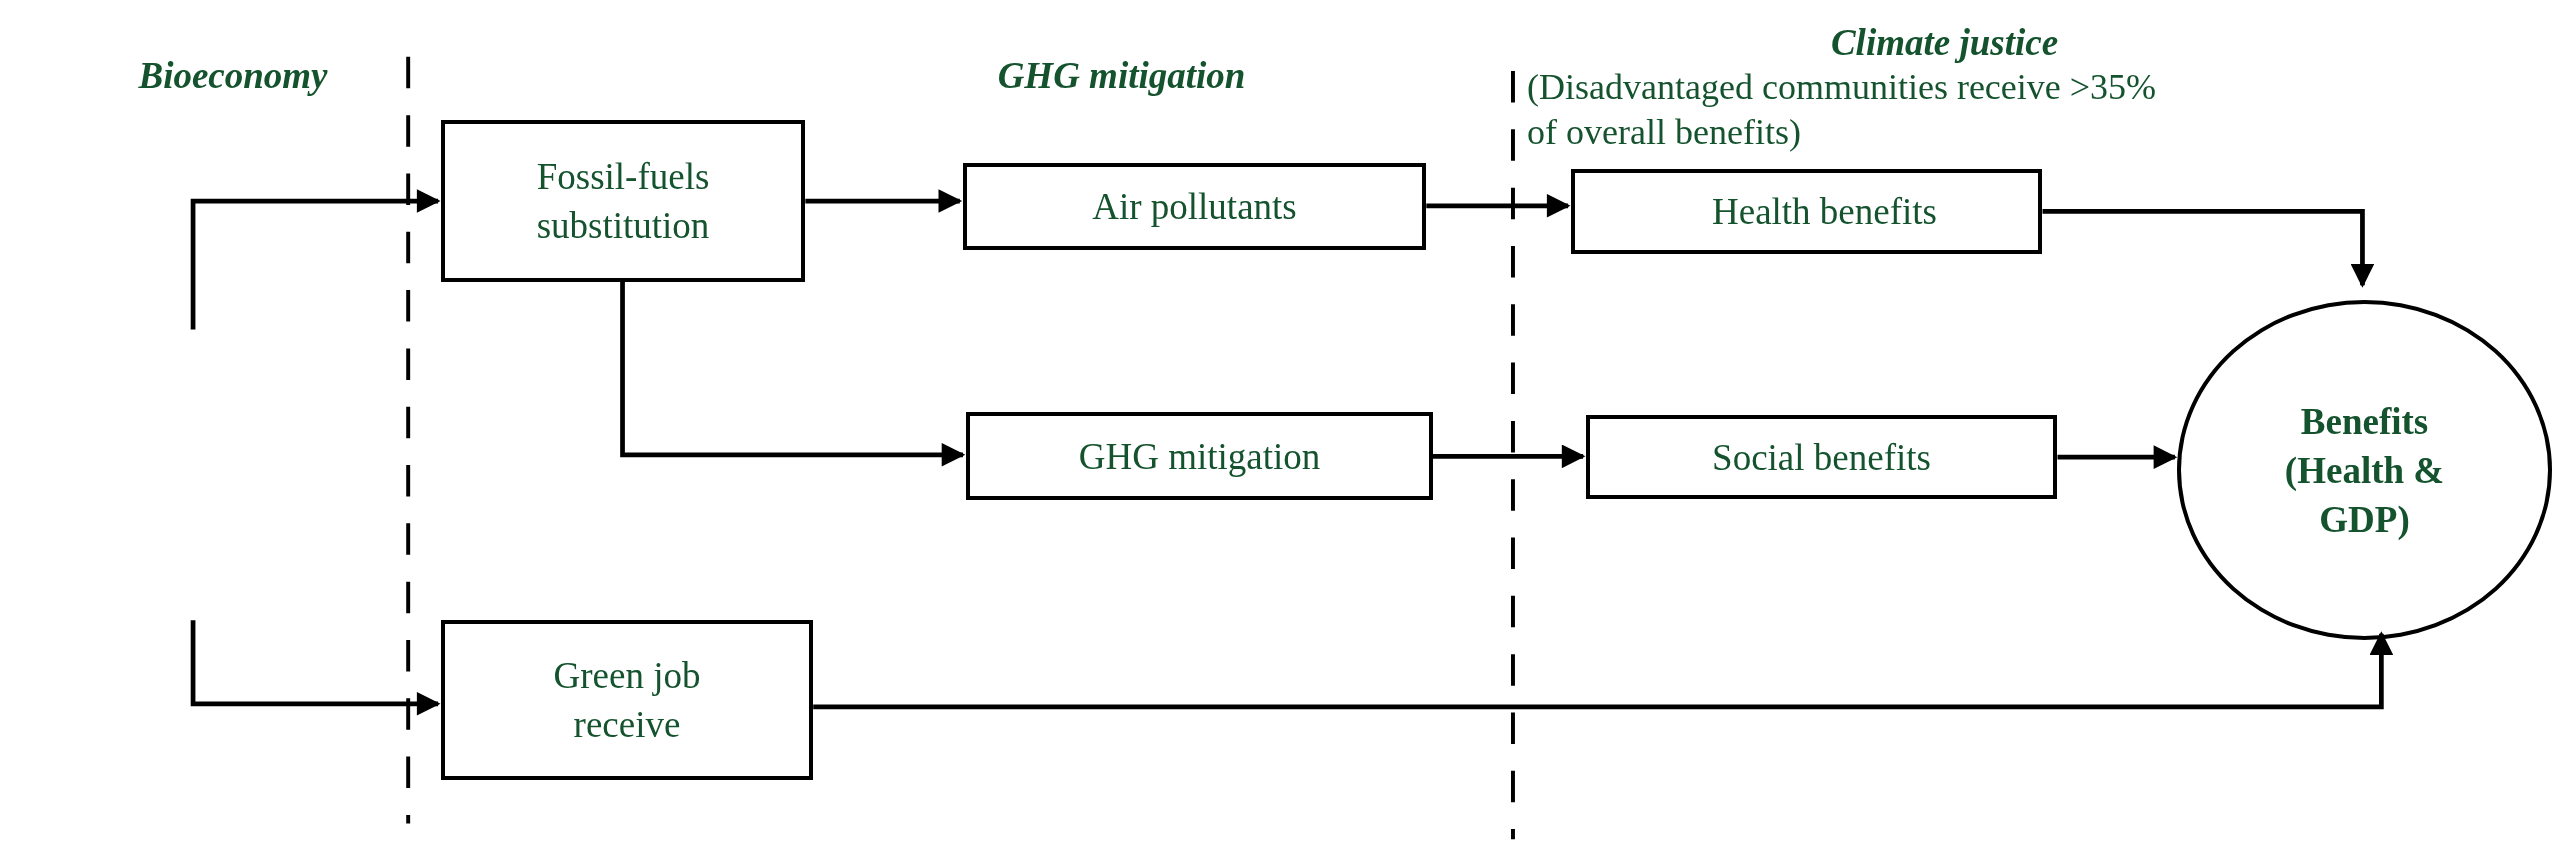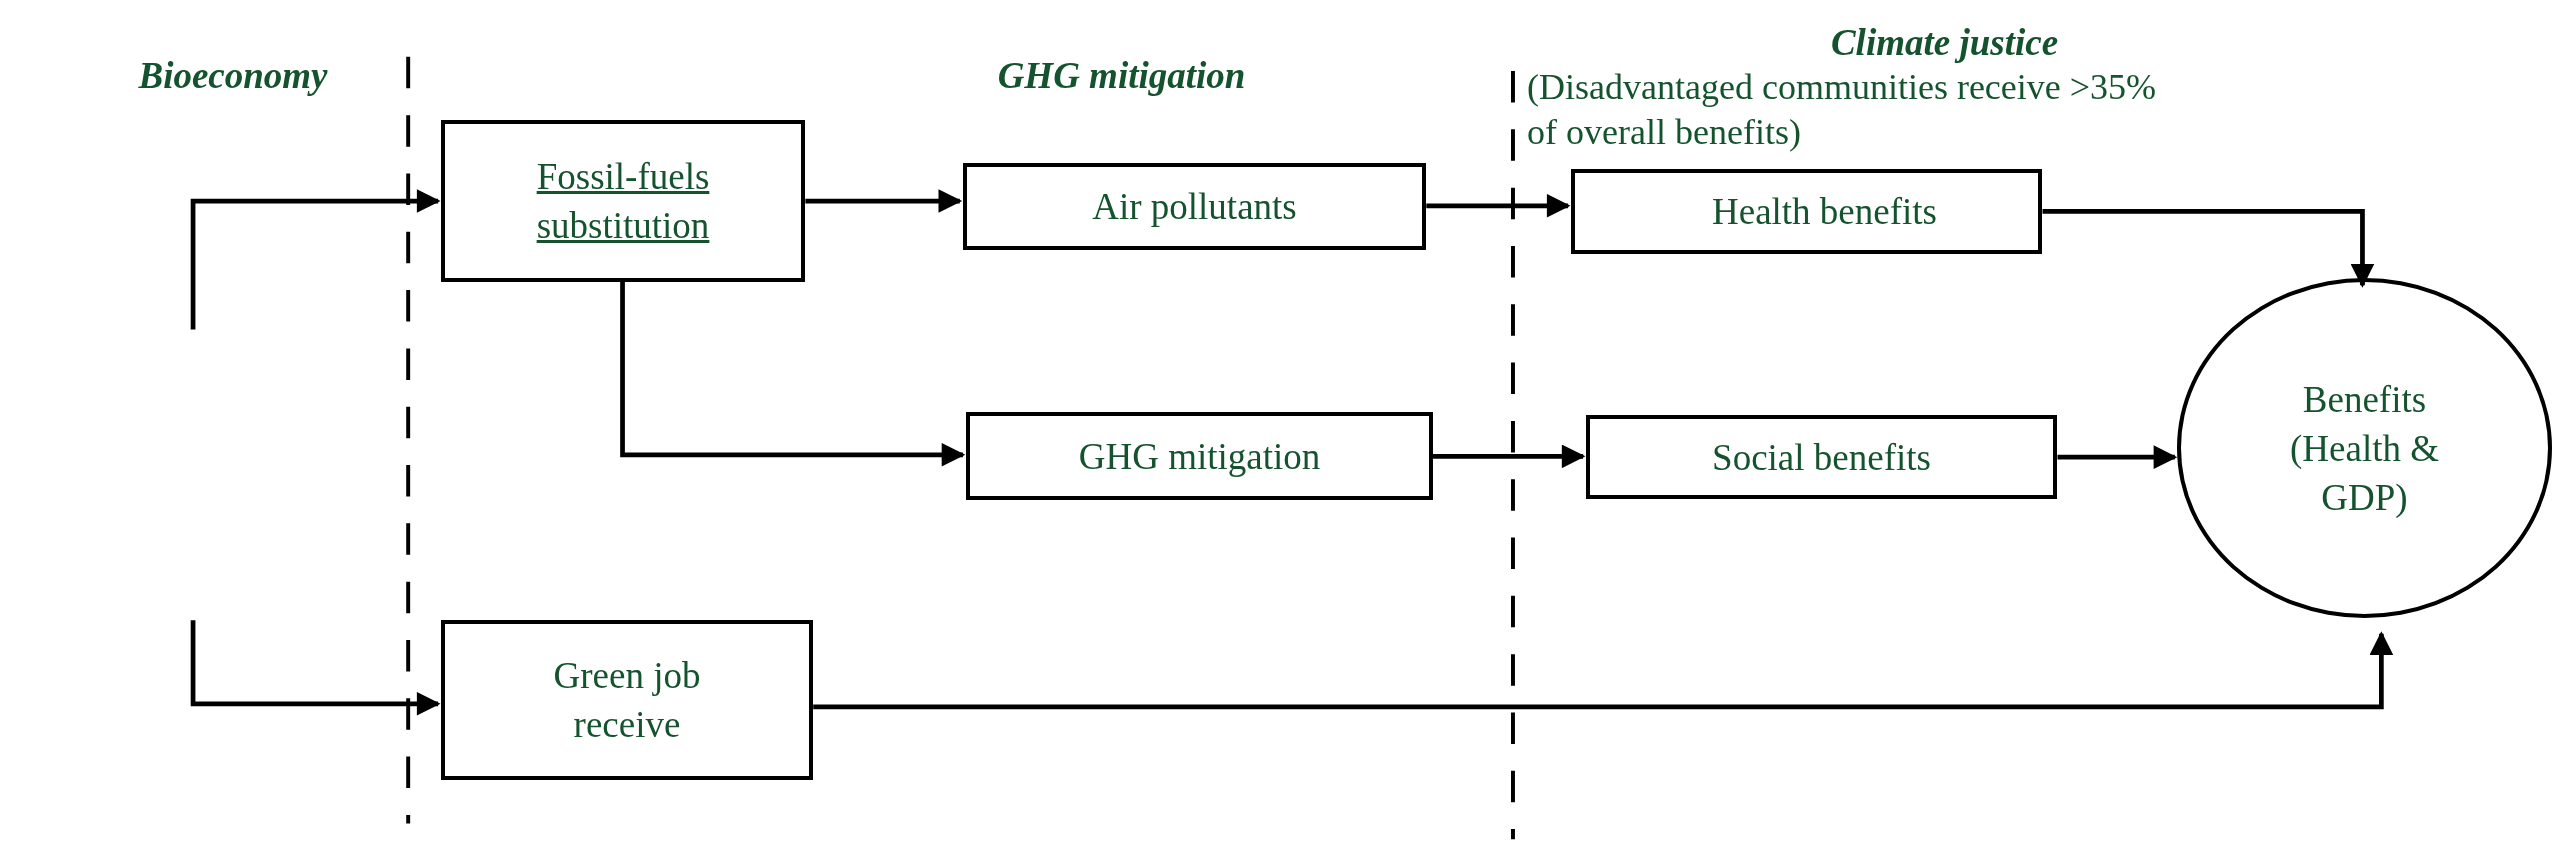--- a/index.html
+++ b/index.html
@@ -102,21 +102,21 @@
 
   <div class="hdr" style="left:948px; top:54px; width:347px;">GHG mitigation</div>
 
   <div class="cj-block" style="left:1527px; top:20.5px; width:835px;">
     <div class="hdr" style="position:static;">Climate justice</div>
     <div class="sub">(Disadvantaged communities receive &gt;35%</div>
     <div class="sub">of overall benefits)</div>
   </div>
 
 
-  <div class="node rect" style="left:441px; top:120px; width:364px; height:162px;text-decoration:underline;">
+  <div class="node rect" style="left:441px; top:120px; width:364px; height:162px;">
     <span class="line">Fossil-fuels</span>
     <span class="line">substitution</span>
   </div>
 
   <div class="node rect" style="left:963px; top:163px; width:463px; height:87px;">
     <span class="line">Air pollutants</span>
   </div>
 
   <div class="node rect" style="left:1571px; top:169px; width:471px; height:85px;padding-left:36px;">
     <span class="line">Health benefits</span>
@@ -128,20 +128,20 @@
 
   <div class="node rect" style="left:1586px; top:415px; width:471px; height:84px;">
     <span class="line">Social benefits</span>
   </div>
 
   <div class="node rect" style="left:441px; top:620px; width:372px; height:160px;">
     <span class="line">Green job</span>
     <span class="line">receive</span>
   </div>
 
-  <div class="node round" style="left:2177px; top:278px; width:375px; height:340px;">
+  <div class="node round" style="left:2177px; top:300px; width:375px; height:340px;font-weight:bold;">
     <span class="line">Benefits</span>
     <span class="line">(Health &amp;</span>
     <span class="line">GDP)</span>
   </div>
 
 </div>
 
 
 </body></html>

